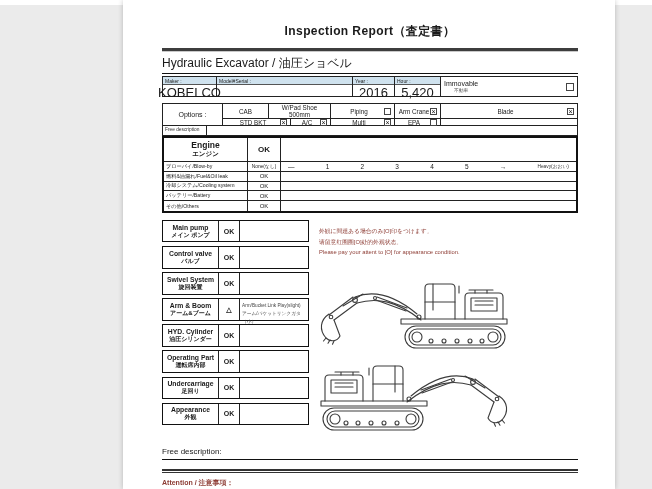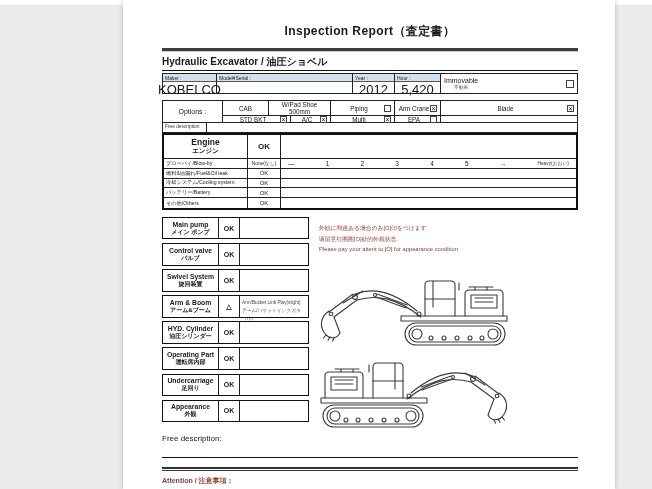--- a/index.html
+++ b/index.html
@@ -13,21 +13,21 @@
   }
   .top-strip { position:absolute; top:0; left:0; width:652px; height:5px; background:#fff; }
   .doc {
     position:absolute; left:123px; top:0; width:492px; height:489px;
     background:#fff; box-shadow:0 0 5px rgba(0,0,0,.22);
   }
   .content { position:relative; margin:0 37px 0 39px; }
 
   .title { text-align:center; font-weight:bold; font-size:12px; padding-top:23px; letter-spacing:.4px; }
   .rule { margin-top:8px; border-top:3px solid #3d3d3d; border-bottom:1px solid #c9c9c9; height:2px; }
-  .subhead { font-size:10px; font-weight:bold; border-bottom:1.5px solid #111; padding:3px 0 1px; }
+  .subhead { font-size:12px; font-weight:normal; border-bottom:1.5px solid #111; padding:3px 0 1px; }
 
   
   .hdr-table { display:flex; border:1.5px solid #222; height:21px; margin-top:2px; }
   .hdr-col { display:flex; flex-direction:column; border-right:1px solid #222; }
   .hdr-col:last-child { border-right:none; flex:1; }
   .hdr-lab { height:8px; background:#cfe2ee; font-size:5px; padding:1px 2px 0; border-bottom:1px solid #555; color:#222; }
   .hdr-val { flex:1; display:flex; align-items:center; justify-content:center; font-size:13px; }
   .immov { flex:1; display:flex; align-items:center; justify-content:space-between; padding:0 3px; }
   .immov-txt { display:flex; flex-direction:column; align-items:center; line-height:1.15; }
   .immov-en { font-size:7px; }
@@ -69,21 +69,21 @@
   .sec-box { border:1.5px solid #111; display:flex; height:22.5px; margin-bottom:3.6px; }
   .sec-label { width:56px; border-right:1px solid #222; display:flex; flex-direction:column; align-items:center; justify-content:center; font-weight:bold; line-height:1.2; }
   .sec-en { font-size:6.8px; } .sec-jp { font-size:6px; }
   .sec-status { width:21px; border-right:1px solid #222; display:flex; align-items:center; justify-content:center; font-weight:bold; font-size:7px; }
   .sec-note { flex:1; font-size:4.7px; color:#444; padding:2.5px 2px; line-height:1.7; }
   .right-col { flex:1; padding-left:10px; }
   .notes { color:#8d3c34; font-size:5.8px; line-height:1.85; margin-top:6px; }
   .drawings { margin-top:8px; }
 
   
-  .freedesc-bottom { margin-top:1px; font-size:8px; border-bottom:1.5px solid #111; padding-bottom:14px; }
+  .freedesc-bottom { margin-top:11px; font-size:8px; border-bottom:1.5px solid #111; padding-bottom:3px; }
   .sep { margin-top:9px; height:4px; border-top:2px solid #333; border-bottom:1px solid #333; }
   .attn-head { color:#8d3c34; font-weight:bold; font-size:7px; margin-top:5px; }
   .attn-line { color:#8d3c34; font-size:6.2px; margin-top:3.5px; }
 </style>
 </head>
 <body>
 
 <div class="top-strip"></div>
 
 <div class="doc">
@@ -96,21 +96,21 @@
     <div class="hdr-table">
       <div class="hdr-col" style="width:54px">
         <div class="hdr-lab">Maker :</div>
         <div class="hdr-val">KOBELCO</div>
       </div>
       <div class="hdr-col" style="width:136px">
         <div class="hdr-lab">Model#Serial :</div>
       </div>
       <div class="hdr-col" style="width:42px">
         <div class="hdr-lab">Year :</div>
-        <div class="hdr-val">2012</div>
+        <div class="hdr-val">2016</div>
       </div>
       <div class="hdr-col" style="width:46px">
         <div class="hdr-lab">Hour :</div>
         <div class="hdr-val">5,420</div>
       </div>
       <div class="hdr-col">
         <div class="immov">
           <span class="immov-txt">
             <span class="immov-en">Immovable</span>
             <span class="immov-jp">不動車</span>

